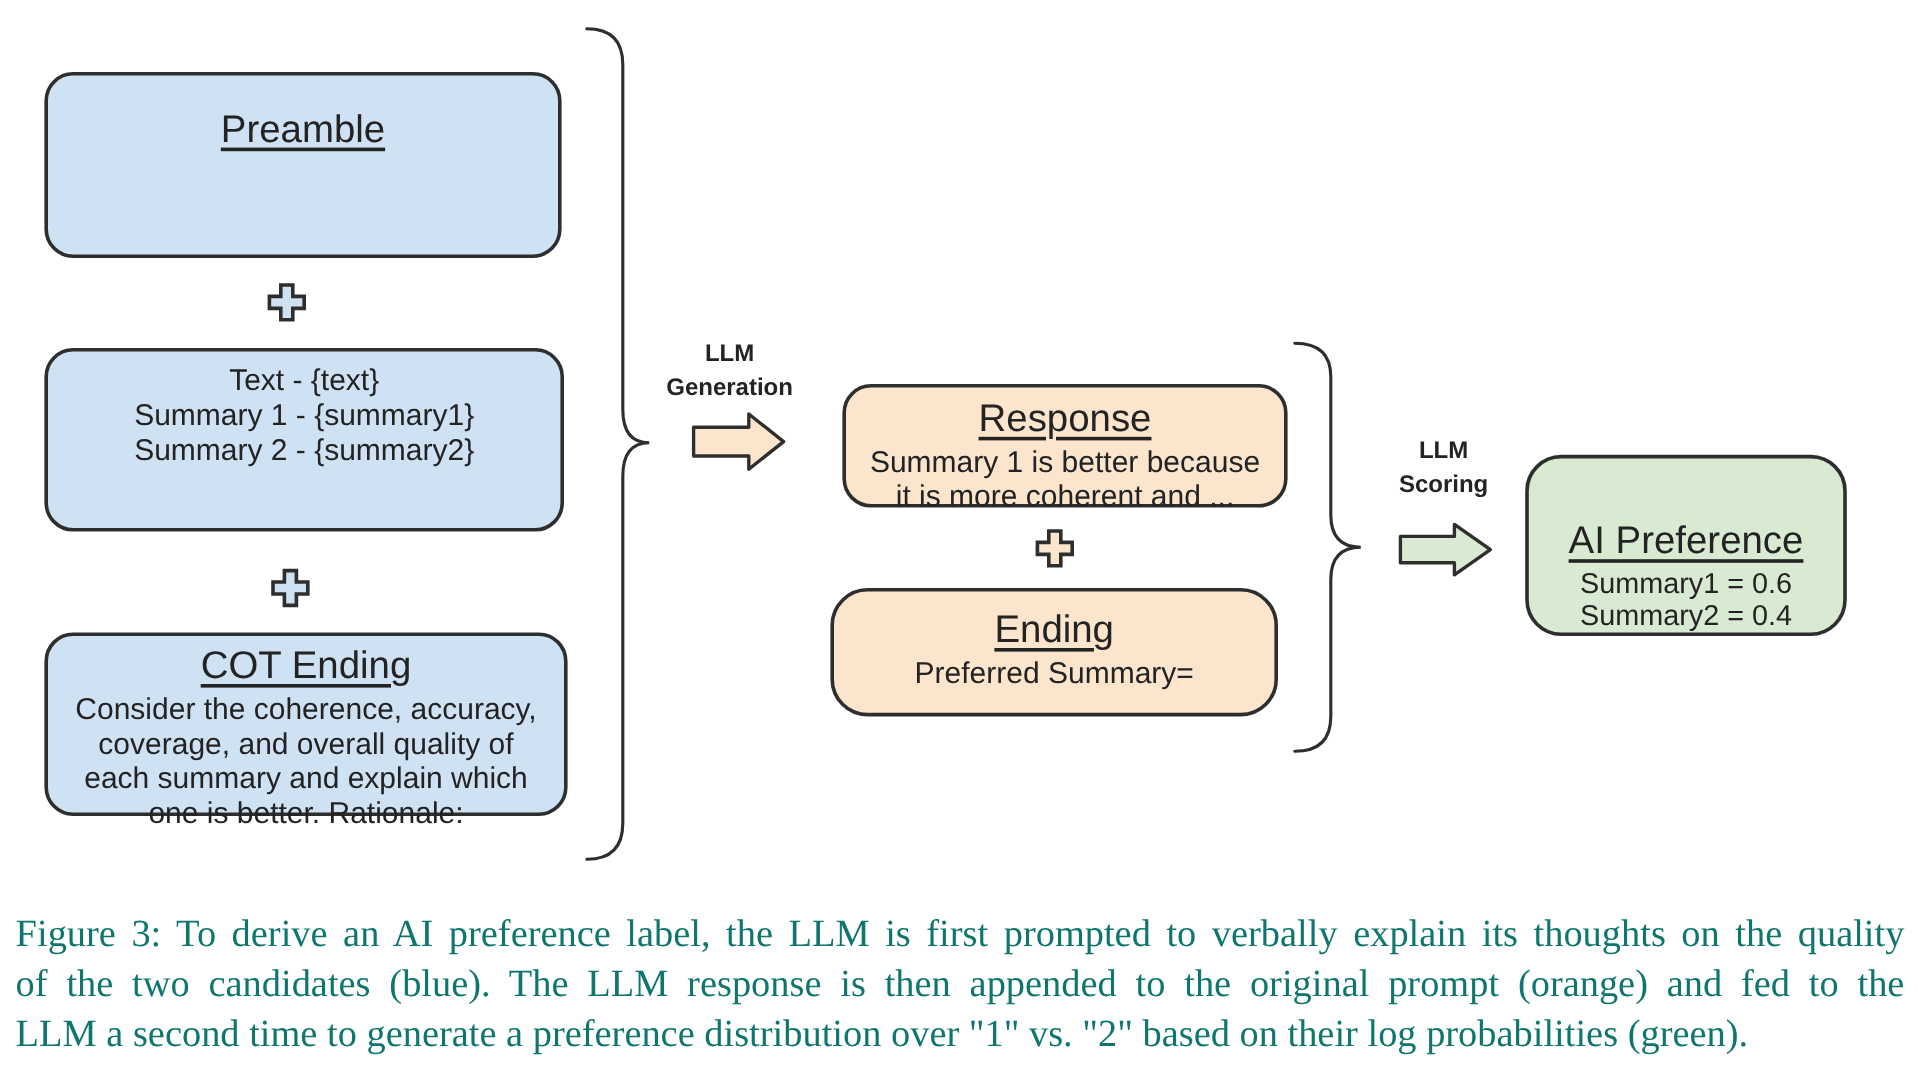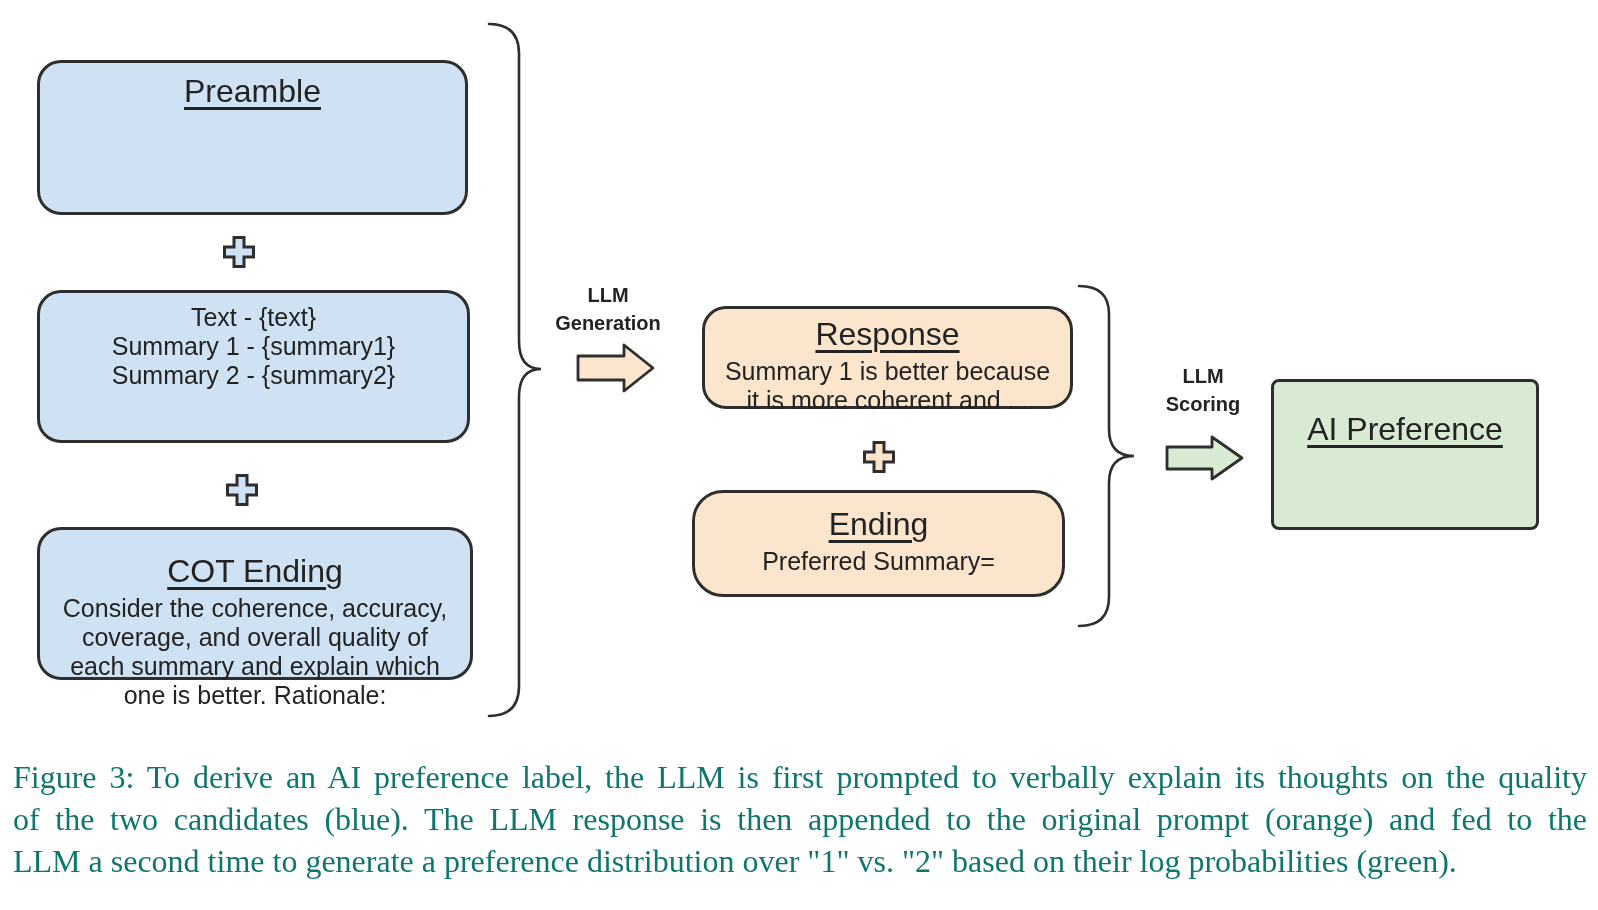--- a/index.html
+++ b/index.html
@@ -71,57 +71,59 @@
 
       <path d="M 237,475.5 L 247,475.5 L 247,485 L 256.5,485 L 256.5,495 L 247,495 L 247,504.5 L 237,504.5 L 237,495 L 227.5,495 L 227.5,485 L 237,485 Z" fill="var(--c-blue,#cfe2f3)" stroke="#2e2e2e" stroke-width="3"></path>
 
       <path d="M 874,442.5 L 884,442.5 L 884,452 L 893.5,452 L 893.5,462 L 884,462 L 884,471.5 L 874,471.5 L 874,462 L 864.5,462 L 864.5,452 L 874,452 Z" fill="var(--c-orange,#fce5cd)" stroke="#2e2e2e" stroke-width="3"></path>
 
       <polygon points="578,356 624,356 624,345 653,368 624,391 624,380 578,380" fill="var(--c-orange,#fce5cd)" stroke="#2e2e2e" stroke-width="2.8" stroke-linejoin="round"></polygon>
 
       <polygon points="1167,447 1212,447 1212,437 1242,458 1212,479 1212,469 1167,469" fill="var(--c-green,#d9ead3)" stroke="#2e2e2e" stroke-width="2.8" stroke-linejoin="round"></polygon>
     </svg>
 
-    <div class="box blue" style="left:37px;top:60px;width:431px;height:155px;padding-top:8px;">
+    <div class="box blue" style="left:37px;top:60px;width:431px;height:155px;padding-top:24px;">
       <div class="box-title">Preamble</div>
     </div>
 
     <div class="box blue" style="left:37px;top:290px;width:433px;height:153px;padding-top:7px;">
       <div class="box-body">Text - {text}
 Summary 1 - {summary1}
 Summary 2 - {summary2}</div>
     </div>
 
-    <div class="box blue" style="left:37px;top:527px;width:436px;height:153px;padding-top:21px;">
+    <div class="box blue" style="left:37px;top:527px;width:436px;height:153px;padding-top:4px;">
       <div class="box-title">COT Ending</div>
       <div class="box-body">Consider the coherence, accuracy,
 coverage, and overall quality of
 each summary and explain which
 one is better. Rationale:</div>
     </div>
 
     <div class="arrow-label" style="left:520px;top:281px;width:176px;">LLM
 Generation</div>
 
-    <div class="box orange" style="left:702px;top:306px;width:371px;height:103px;padding-top:5px;">
+    <div class="box orange" style="left:702px;top:320px;width:371px;height:103px;padding-top:5px;">
       <div class="box-title">Response</div>
       <div class="box-body">Summary 1 is better because
 it is more coherent and ...</div>
     </div>
 
     <div class="box orange" style="left:692px;top:490px;width:373px;height:107px;padding-top:11px;border-radius:31px;">
       <div class="box-title">Ending</div>
       <div class="box-body">Preferred Summary=</div>
     </div>
 
     <div class="arrow-label" style="left:1120px;top:362px;width:166px;">LLM
 Scoring</div>
 
-    <div class="box green" style="left:1271px;top:379px;width:268px;height:151px;padding-top:27px;border-radius:8px;">
+    <div class="box green" style="left:1271px;top:379px;width:268px;height:151px;padding-top:27px;border-radius:30px;justify-content:flex-end;">
       <div class="box-title">AI Preference</div>
+      <div class="box-body" style="font-size:24px;line-height:27px;">Summary1 = 0.6
+Summary2 = 0.4</div>
     </div>
 
   </div>
 
   <div class="caption">
     <div class="cap-line">Figure 3: To derive an AI preference label, the LLM is first prompted to verbally explain its thoughts on the quality</div>
     <div class="cap-line">of the two candidates (blue). The LLM response is then appended to the original prompt (orange) and fed to the</div>
     <div class="cap-line last">LLM a second time to generate a preference distribution over "1" vs. "2" based on their log probabilities (green).</div>
   </div>
 

